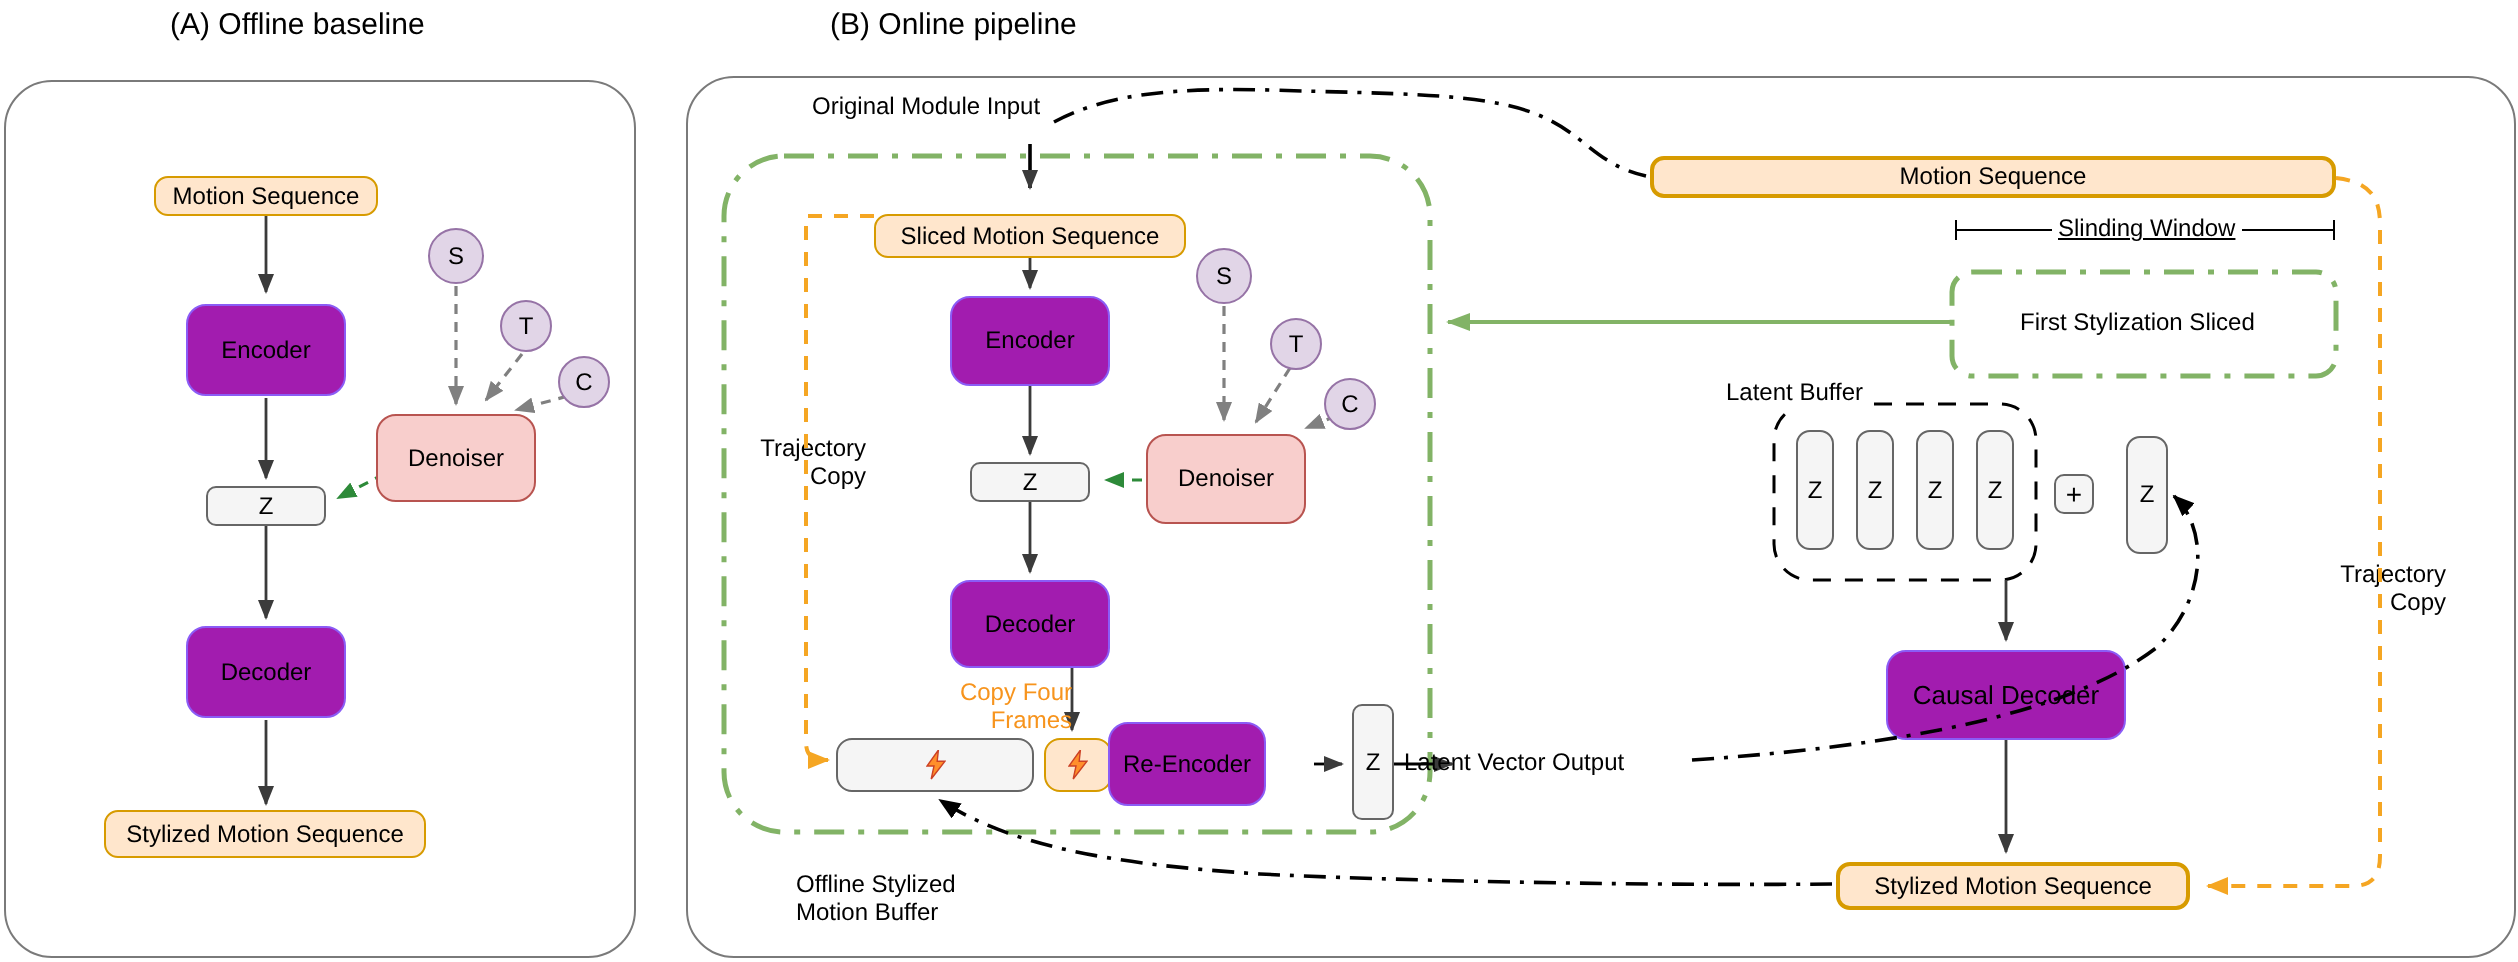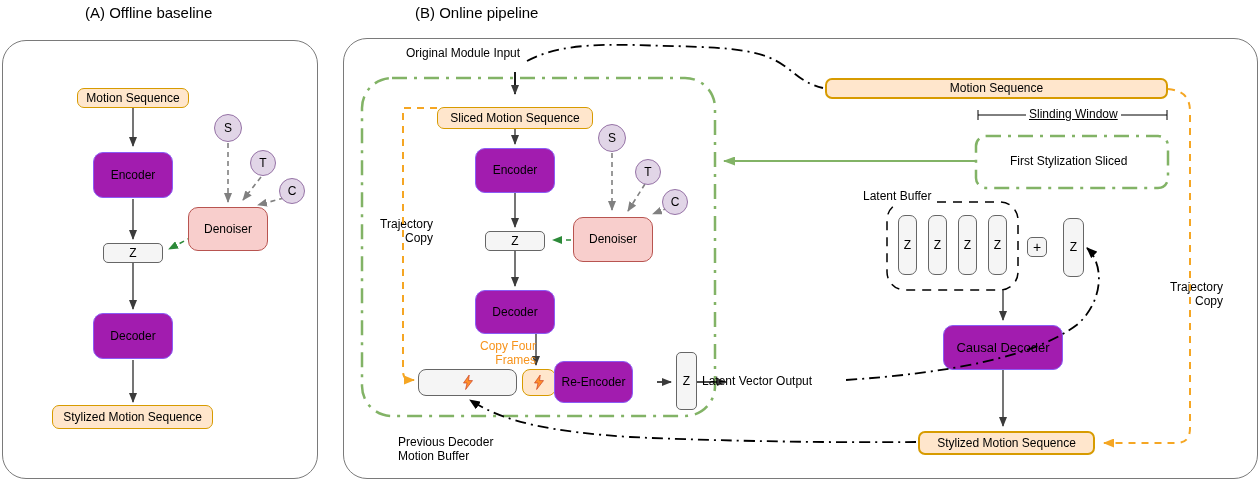--- a/index.html
+++ b/index.html
@@ -127,21 +127,21 @@
     <svg width="10" height="15" viewBox="0 0 10 15">
       <polygon points="6.2,0 0.5,8 4,8 2.6,14.5 9.5,5.6 5.6,5.6" fill="#ff8f2b" stroke="#cc4125" stroke-width="0.7"></polygon>
     </svg>
   </div>
 
   <div class="node blue" style="left:554px;top:361px;width:79px;height:42px;">Re-Encoder</div>
   <div class="node gray" style="left:676px;top:352px;width:21px;height:58px;">Z</div>
   <div class="lbl" style="left:702px;top:375px;">Latent Vector Output</div>
 
   <div class="lbl" style="left:398px;top:436px;">
-    <span>Previous Decoder</span><br>
+    <span>Offline Stylized</span><br>
     <span>Motion Buffer</span>
   </div>
 
   <div class="node orange thick" style="left:825px;top:78px;width:343px;height:21px;">Motion Sequence</div>
   <div class="lbl whitebg" style="left:1026px;top:108px;text-decoration:underline;">Slinding Window</div>
   <div class="lbl" style="left:1010px;top:155px;">First Stylization Sliced</div>
 
   <div class="lbl whitebg" style="left:860px;top:190px;">Latent Buffer</div>
   <div class="node gray" style="left:898px;top:215px;width:19px;height:60px;border-radius:7px;">Z</div>
   <div class="node gray" style="left:928px;top:215px;width:19px;height:60px;border-radius:7px;">Z</div>

